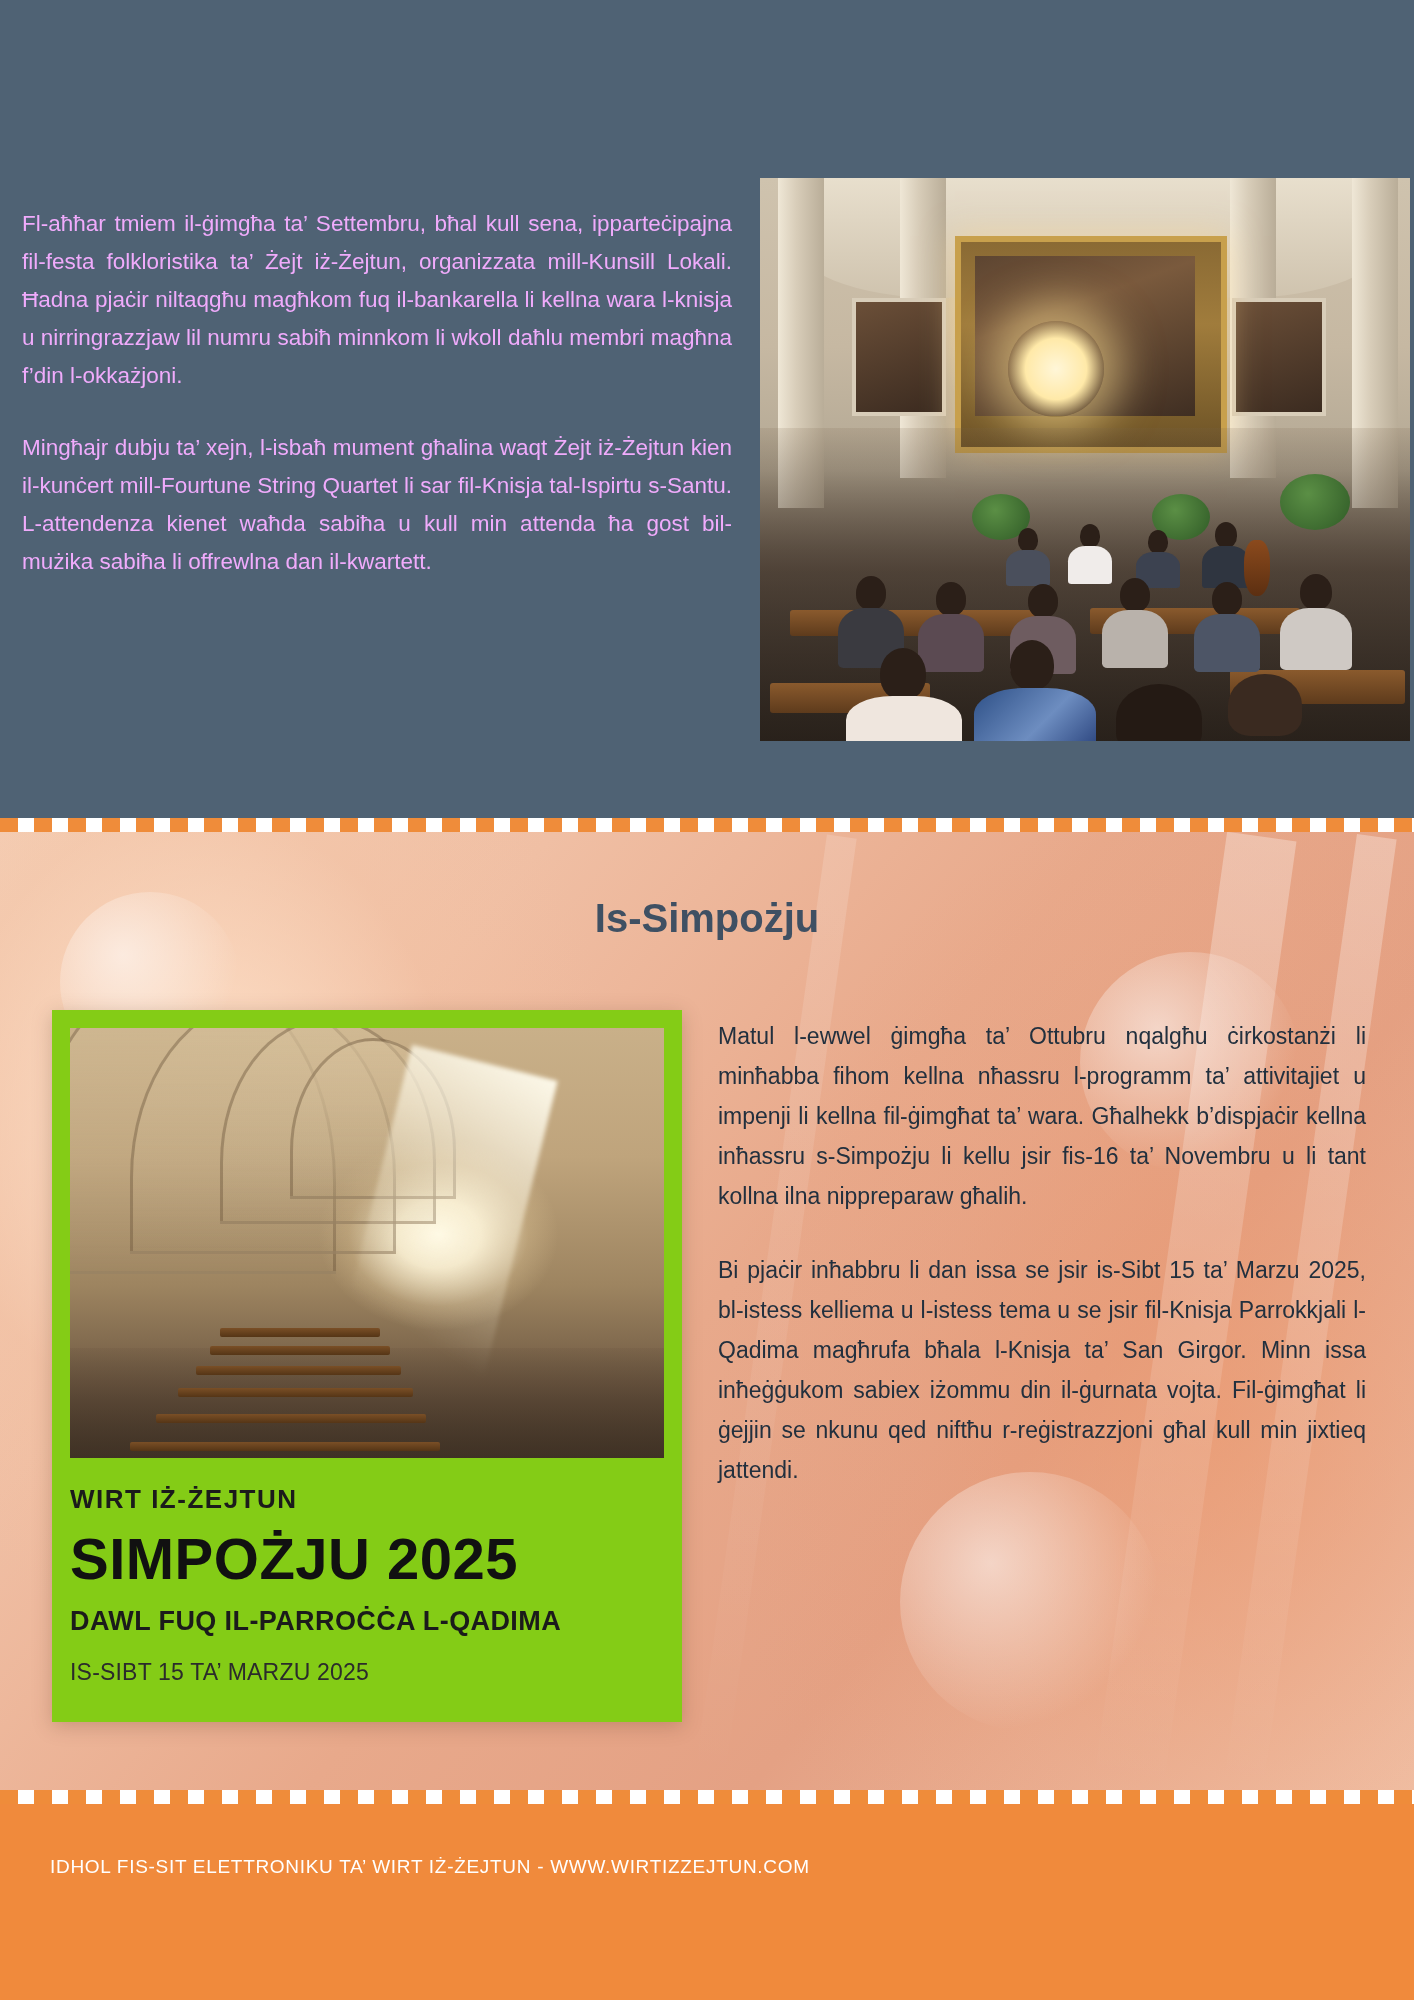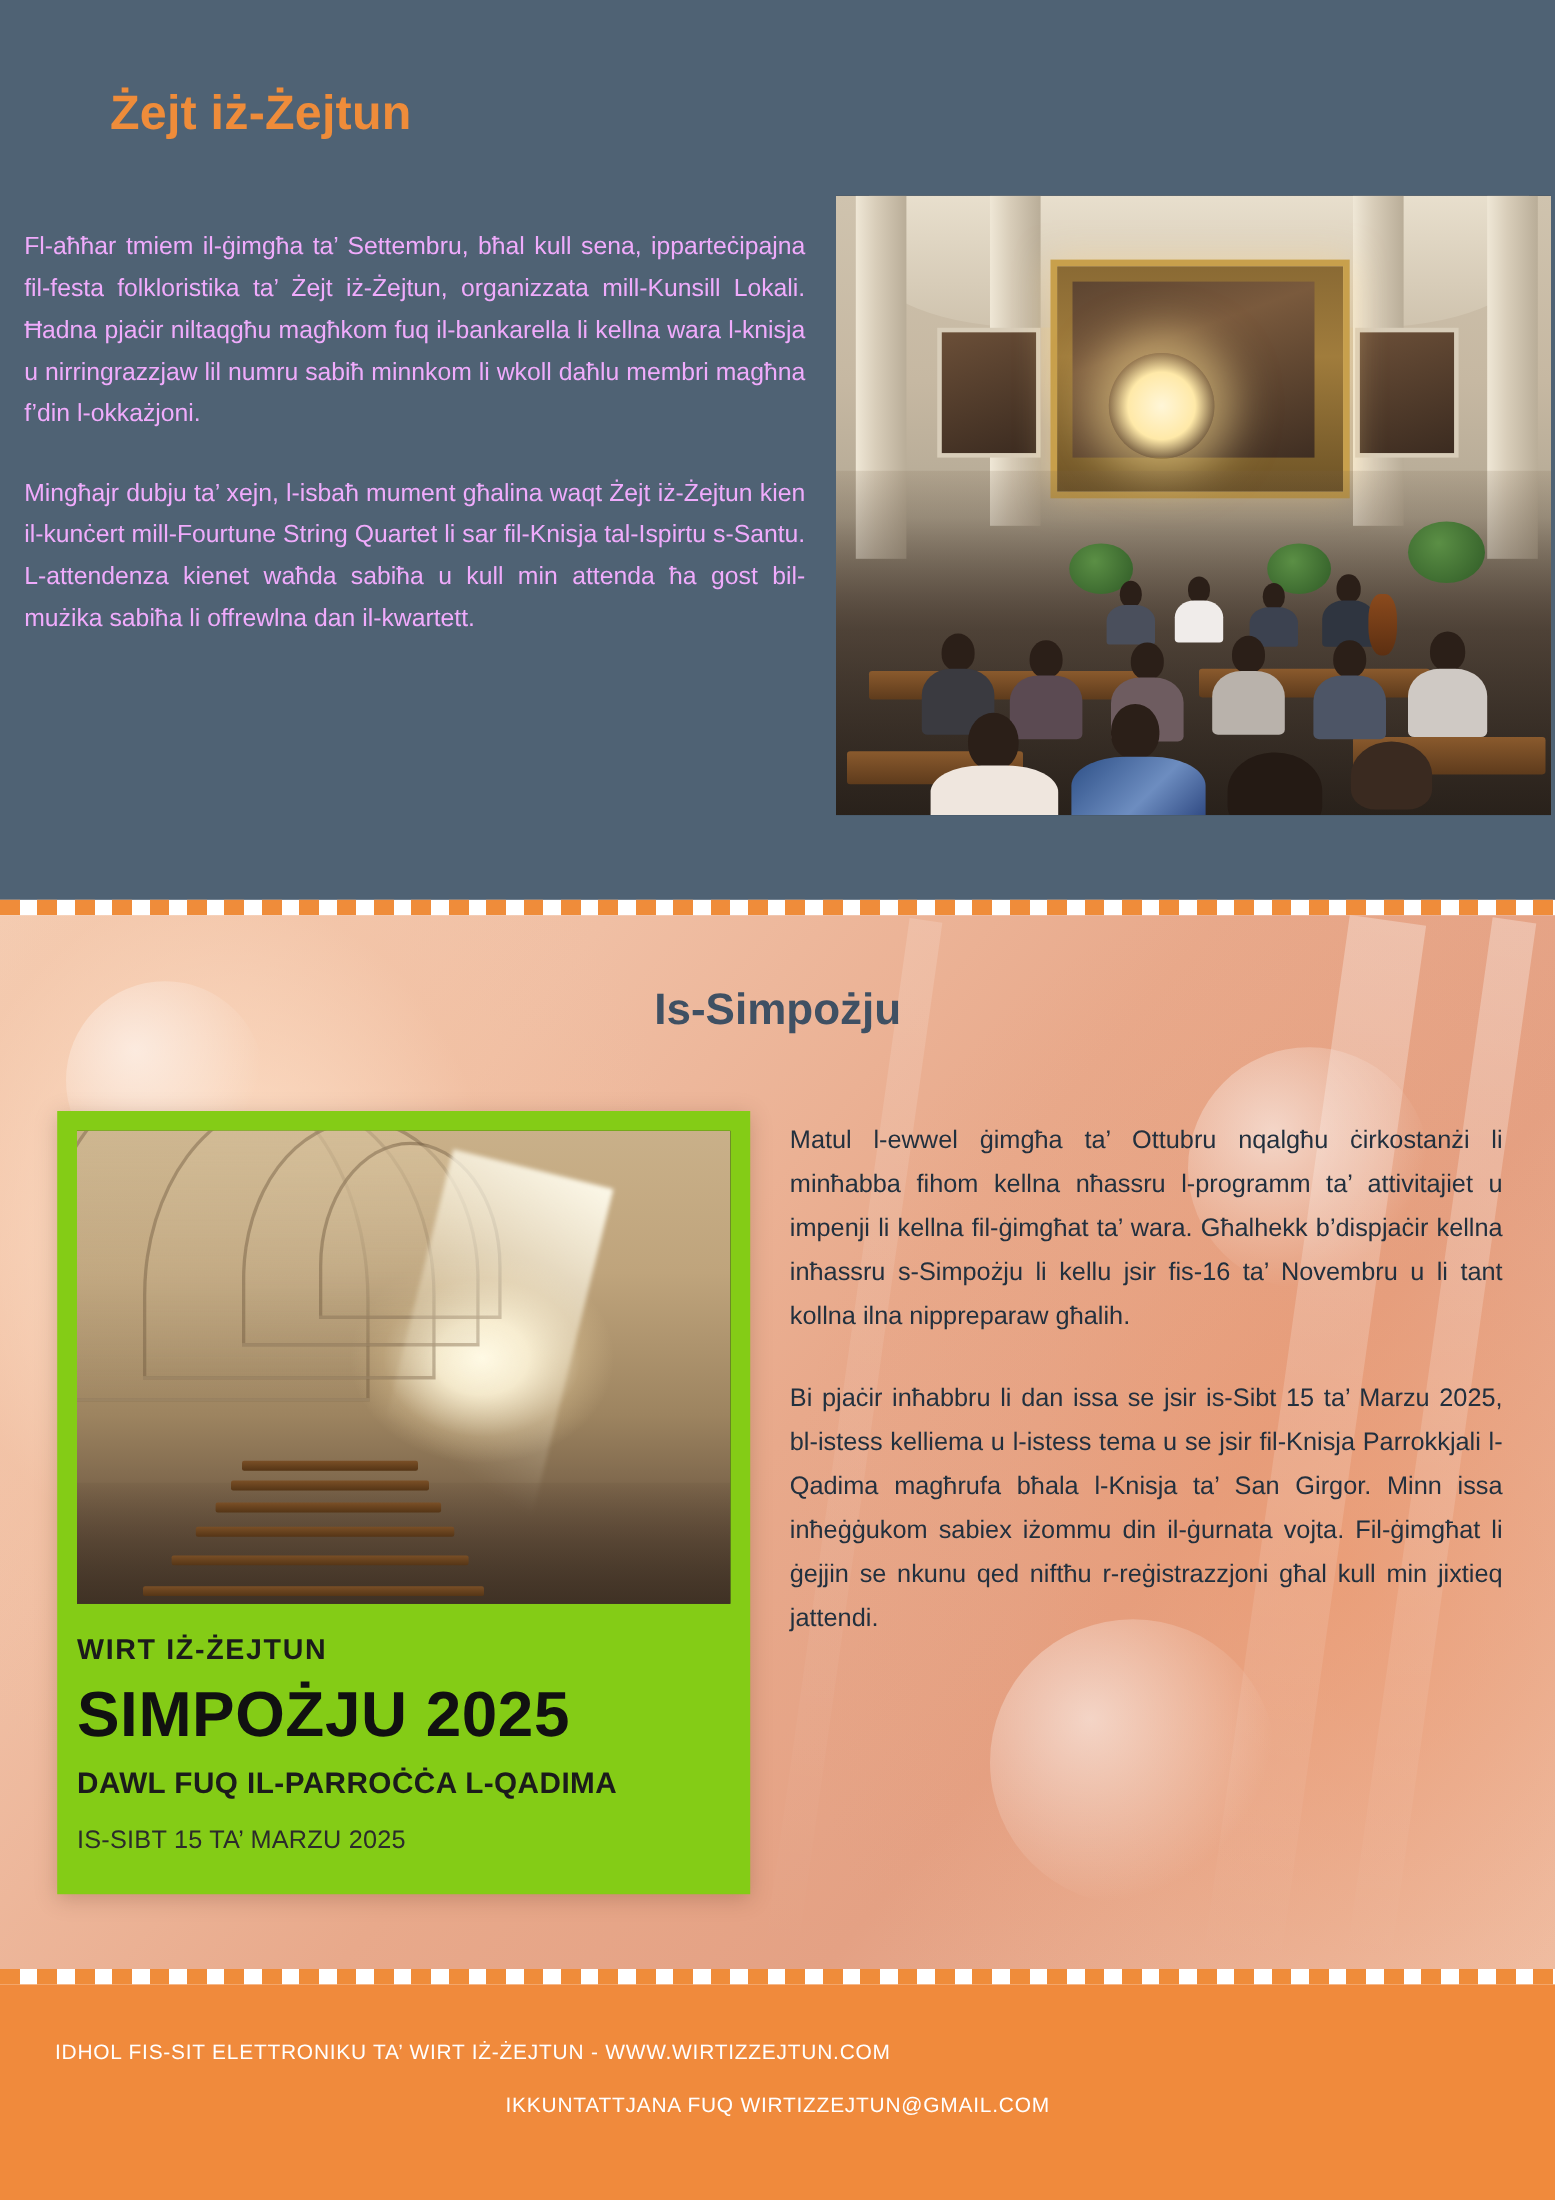--- a/index.html
+++ b/index.html
@@ -297,21 +297,20 @@
     margin-top: 26px;
     font-size: 19px;
     letter-spacing: 0.7px;
   }
 </style>
 </head>
 <body>
 
 <div class="section-top">
 
-  <div class="top-title">Żejt iż-Żejtun</div>
 
   <div class="top-text">
     <p>Fl-aħħar tmiem il-ġimgħa ta’ Settembru, bħal kull sena, ipparteċipajna fil-festa folkloristika ta’ Żejt iż-Żejtun, organizzata mill-Kunsill Lokali. Ħadna pjaċir niltaqgħu magħkom fuq il-bankarella li kellna wara l-knisja u nirringrazzjaw lil numru sabiħ minnkom li wkoll daħlu membri magħna f’din l-okkażjoni.</p>
     <p>Mingħajr dubju ta’ xejn, l-isbaħ mument għalina waqt Żejt iż-Żejtun kien il-kunċert mill-Fourtune String Quartet li sar fil-Knisja tal-Ispirtu s-Santu. L-attendenza kienet waħda sabiħa u kull min attenda ħa gost bil-mużika sabiħa li offrewlna dan il-kwartett.</p>
   </div>
 
   <div class="photo-concert">
     <div class="sky"></div>
 
     <div class="pc-arch" style="left:30px;"></div>
@@ -409,14 +408,13 @@
 
 <div class="mid-text">
   <p>Matul l-ewwel ġimgħa ta’ Ottubru nqalgħu ċirkostanżi li minħabba fihom kellna nħassru l-programm ta’ attivitajiet u impenji li kellna fil-ġimgħat ta’ wara. Għalhekk b’dispjaċir kellna inħassru s-Simpożju li kellu jsir fis-16 ta’ Novembru u li tant kollna ilna nippreparaw għalih.</p>
   <p>Bi pjaċir inħabbru li dan issa se jsir is-Sibt 15 ta’ Marzu 2025, bl-istess kelliema u l-istess tema u se jsir fil-Knisja Parrokkjali l-Qadima magħrufa bħala l-Knisja ta’ San Girgor. Minn issa inħeġġukom sabiex iżommu din il-ġurnata vojta. Fil-ġimgħat li ġejjin se nkunu qed niftħu r-reġistrazzjoni għal kull min jixtieq jattendi.</p>
 </div>
 
 <div class="dashed-divider divider-2"></div>
 
 <div class="footer">
   <div class="footer-line1">IDHOL FIS-SIT ELETTRONIKU TA’ WIRT IŻ-ŻEJTUN - WWW.WIRTIZZEJTUN.COM</div>
-  <div class="footer-line2">IKKUNTATTJANA FUQ WIRTIZZEJTUN@GMAIL.COM</div>
 </div>
 
 </body></html>

